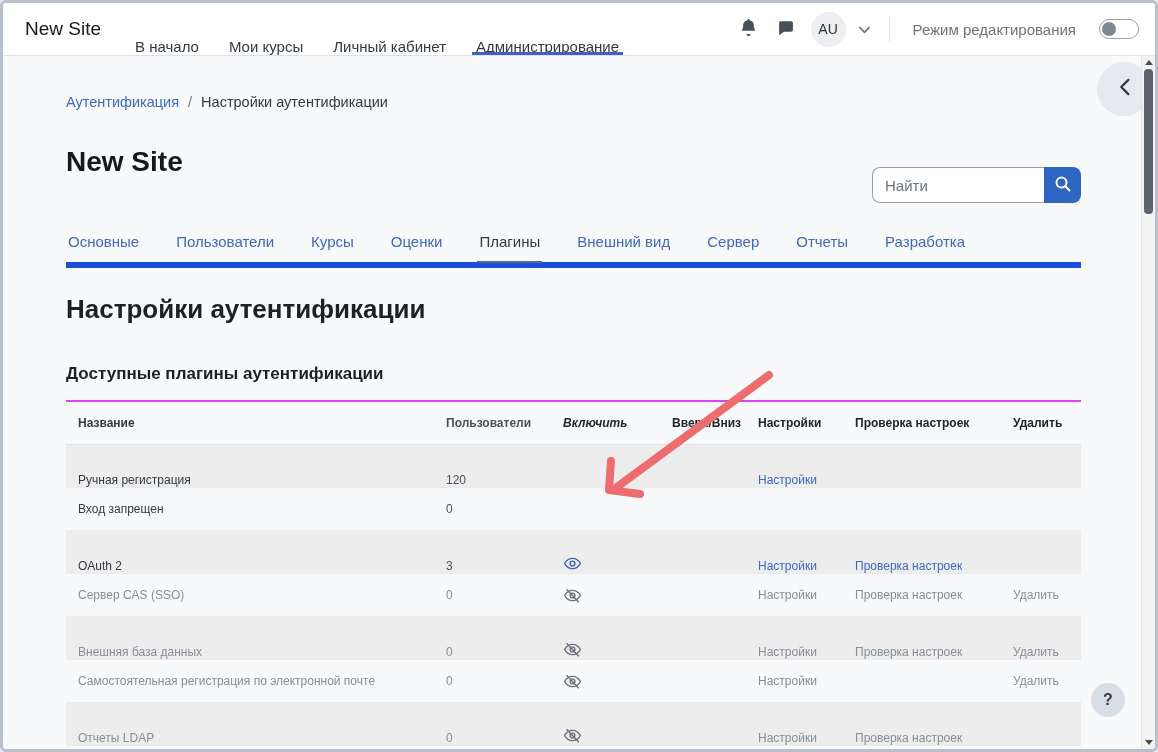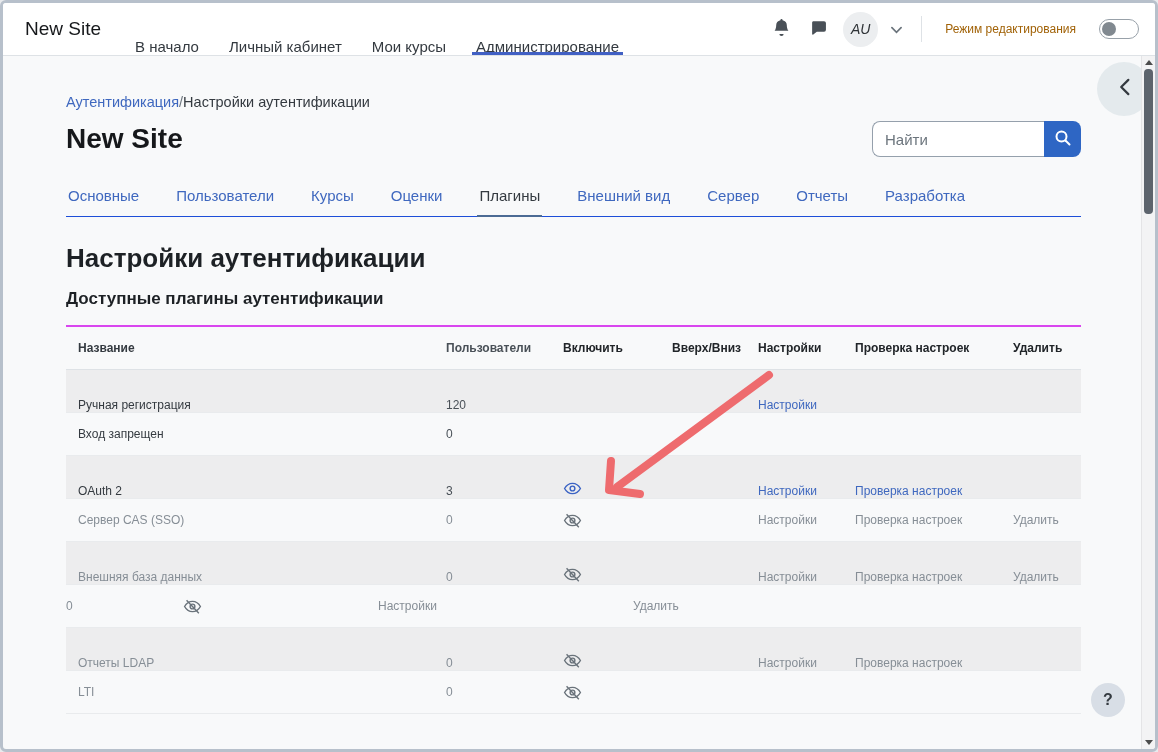--- a/index.html
+++ b/index.html
@@ -14,62 +14,62 @@
     height:53px; background:#fff; border-bottom:1px solid #dee2e6;
     display:flex; align-items:stretch; padding:0 16px 0 22px;
   }
   .brand { font-size:19px; font-weight:500; color:#16181b; display:flex; align-items:center; margin-right:34px; }
   .nav-items { display:flex; gap:30px; }
   .nav-item { position:relative; display:flex; align-items:flex-end; font-size:15px; color:#343a40; cursor:pointer; }
   .nav-item.active::after { content:""; position:absolute; left:-4px; right:-4px; bottom:0; height:3px; background:#4160c4; }
   .nav-right { margin-left:auto; display:flex; align-items:center; gap:13px; }
   .icon-btn { display:flex; align-items:center; justify-content:center; width:24px; height:24px; cursor:pointer; }
   .avatar { width:35px; height:35px; border-radius:50%; background:#eceef0; color:#2f3337;
-            display:flex; align-items:center; justify-content:center; font-size:14px; font-weight:500; cursor:pointer;font-style:italic; }
+            display:flex; align-items:center; justify-content:center; font-size:14px; font-weight:500; cursor:pointer; }
   .caret { display:flex; align-items:center; cursor:pointer; }
   .v-divider { width:1px; height:26px; background:#dee2e6; margin:0 10px 0 6px; }
-  .edit-label { font-size:12px; color:#a16207; margin-right:10px; }
+  .edit-label { font-size:15px; color:#737373; margin-right:10px; }
   .switch { position:relative; width:40px; height:20px; border:1px solid #98a1a9; border-radius:10px; background:#fff; cursor:pointer; }
   .switch .knob { position:absolute; left:2px; top:2px; width:14px; height:14px; border-radius:50%; background:#818990; }
 
   
   .main { position:relative; padding:0 74px 0 63px; }
-  .breadcrumb { margin-top:38px; font-size:14.5px; display:flex; align-items:center; }
+  .breadcrumb { margin-top:38px; font-size:14.5px; display:flex; gap:9px; align-items:center; }
   .breadcrumb .crumb-link { color:#3f68bf; cursor:pointer; }
   .breadcrumb .sep { color:#6c757d; }
   .breadcrumb .crumb-current { color:#343a40; }
   .title-row { margin-top:11px; display:flex; align-items:center; justify-content:space-between; }
   .site-title { font-size:28px; font-weight:700; color:#16181b; }
-  .searchbox { display:flex; }
+  .searchbox { display:flex;margin-top:46px; }
   .searchbox input {
     width:172px; height:36px; border:1px solid #95a0ac; border-right:none;
     border-radius:8px 0 0 8px; padding:0 12px; font-size:15px; color:#343a40;
     font-family:"Liberation Sans", sans-serif; background:#fff; outline:none;
   }
   .searchbox input::placeholder { color:#6c757d; }
   .search-btn { width:37px; height:36px; background:#2e66c4; border:none; border-radius:0 8px 8px 0;
                 display:flex; align-items:center; justify-content:center; cursor:pointer; }
 
-  .tabs { margin-top:20px; display:flex; gap:33px; border-bottom:1px solid #1d4ed8; }
+  .tabs { margin-top:20px; display:flex; gap:33px; border-bottom:6px solid #1d4ed8; }
   .tab { position:relative; padding:10px 2px 12px; font-size:15px; color:#3f68bf; cursor:pointer; }
   .tab.active { color:#343a40; font-weight:500; }
   .tab.active::after { content:""; position:absolute; left:0; right:0; bottom:-1px; height:2.5px; background:#4c6b94; }
 
   .page-heading { margin-top:26px; font-size:26px; font-weight:700; color:#1d2125; }
-  .sub-heading  { margin-top:15px; font-size:17px; font-weight:700; color:#1d2125; }
+  .sub-heading  { margin-top:39px; font-size:17px; font-weight:700; color:#1d2125; }
 
   
   .table { margin-top:16px; width:100%; border-top:2px solid #d946ef; font-size:12px; }
   .tr { display:flex; align-items:center; height:43px; border-bottom:1px solid #e9ebed; }
   .tr.thead { border-bottom:1px solid #dee2e6; font-weight:700; color:#212529; }
   .tr.stripe { background:#ededee;align-items:flex-end; }
   .td { flex:none; display:flex; align-items:center; }
   .c-name     { width:380px; padding-left:12px; color:#343a40; }
   .c-users    { width:117px; color:#495057; }
-  .c-enable   { width:109px; }
+  .c-enable   { width:109px;font-style:italic; }
   .c-updown   { width:86px; }
   .c-settings { width:97px; }
   .c-test     { width:158px; }
   .c-delete   { width:66px; }
   .link { color:#3f68bf; cursor:pointer; }
   .tr.dim .c-name, .tr.dim .c-users, .tr.dim .link { color:#868e96; }
   .eye-on  { color:#3b63c4; display:flex; cursor:pointer; }
   .eye-off { color:#6a737b; display:flex; cursor:pointer; }
 
   
@@ -98,24 +98,24 @@
 
 <div class="screen">
 
   <div class="navbar">
     <div class="brand">New Site</div>
     <div class="nav-items">
       <div class="nav-item">
           <span>В начало</span>
         </div>
       <div class="nav-item">
+          <span>Мои курсы</span>
+        </div>
+      <div class="nav-item">
           <span>Личный кабинет</span>
-        </div>
-      <div class="nav-item">
-          <span>Мои курсы</span>
         </div>
       <div class="nav-item active">
           <span>Администрирование</span>
         </div>
     </div>
     <div class="nav-right">
       <div class="icon-btn">
         <span>
           <svg width="17" height="17" viewBox="0 0 16 16">
               <path d="M8 16a2 2 0 0 0 2-2H6a2 2 0 0 0 2 2zm.995-14.901a1 1 0 1 0-1.99 0A5 5 0 0 0 3 6c0 1.1-.5 4-1.5 5h13C13.5 10 13 7.1 13 6a5 5 0 0 0-4.005-4.901z" fill="#495057"></path>
@@ -280,20 +280,21 @@
           </div>
         <div class="td c-test">
             <span class="link">Проверка настроек</span>
           </div>
         <div class="td c-delete">
             <span class="link">Удалить</span>
           </div>
       </div>
 
       <div class="tr dim">
+        <div class="td c-name">Самостоятельная регистрация по электронной почте</div>
         <div class="td c-users">0</div>
         <div class="td c-enable">
           <span class="eye-off">
             <svg width="19" height="19" viewBox="0 0 24 24">
                 <path d="M2 12s3.6-6.5 10-6.5S22 12 22 12s-3.6 6.5-10 6.5S2 12 2 12z" fill="none" stroke="currentColor" stroke-width="1.8"></path>
                 <circle cx="12" cy="12" r="3" fill="none" stroke="currentColor" stroke-width="1.8"></circle>
                 <line x1="4.5" y1="4" x2="20" y2="20.5" stroke="currentColor" stroke-width="1.8"></line>
               </svg>
           </span>
         </div>

